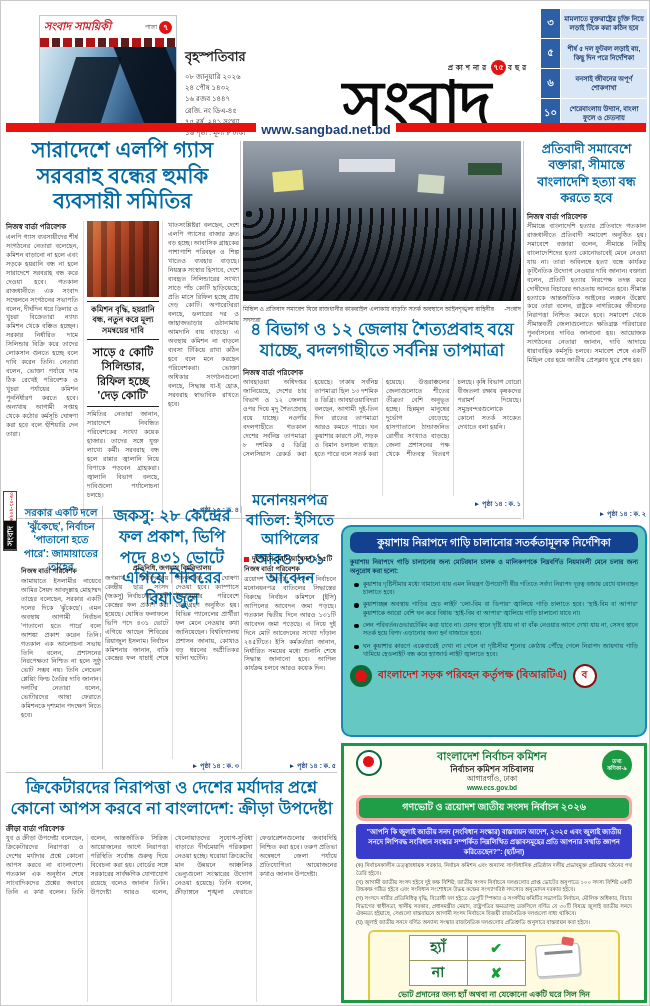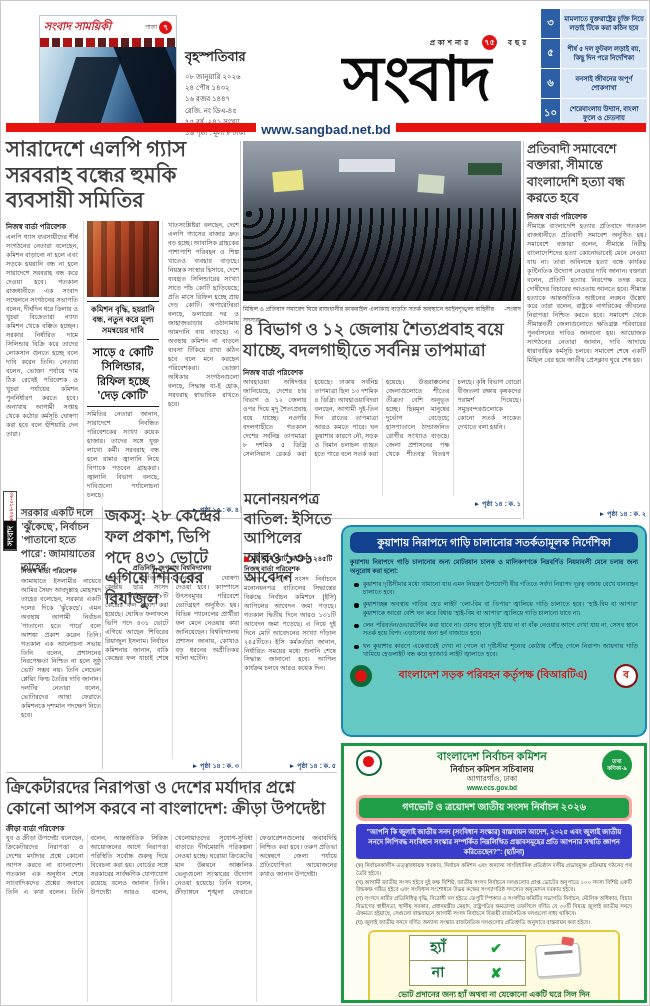--- a/index.html
+++ b/index.html
@@ -2,21 +2,21 @@
 <html><head>
 <meta charset="utf-8">
 <style>
   * { margin:0; padding:0; box-sizing:border-box; }
   body { background:#9a9a9a; font-family:"Liberation Sans", sans-serif; }
   .page { position:relative; width:650px; height:1006px; background:#fff; margin:0 auto;
           overflow:hidden; border:1px solid #c9c9c9; }
   .abs { position:absolute; }
   .small { font-size:6.3px; line-height:1.42; text-align:justify; color:#2a2a2a; overflow:hidden; }
   .byline { font-size:7px; font-weight:bold; color:#111; }
-  .hl { font-family:Liberation Serif, serif; font-weight:800; color:#404040; text-align:left; }
+  .hl { font-family:Liberation Sans, sans-serif; font-weight:800; color:#0369a1; text-align:center; }
   .jump { font-size:6.5px; font-weight:bold; color:#13407e; }
   .vline { position:absolute; width:1px; background:#c8c8c8; }
   .hline { position:absolute; height:1px; background:#c8c8c8; }
 
   
   .promo { left:38px; top:14px; width:138px; height:116px; border:1px solid #b9cad6; }
   .promo-head { height:22px; background:#fff; display:flex; align-items:center; justify-content:space-between; padding:0 4px; }
   .promo-title { color:#c8202a; font-weight:bold; font-style:italic; font-size:11px; }
   .promo-badge { display:flex; align-items:center; gap:2px; font-size:6px; color:#444; }
   .promo-badge .num { width:13px; height:13px; border-radius:50%; background:#e01212; color:#fff;
@@ -25,21 +25,21 @@
   .promo-art { height:83px; position:relative; background:linear-gradient(108deg,#d5e7f0 0%,#9cc0d8 26%,#5d8cb4 48%,#27507a 72%,#102b47 100%); overflow:hidden; }
   .promo-art::before { content:""; position:absolute; left:18%; top:12%; width:34%; height:90%;
                        background:#0b1624; transform:skewX(-18deg); opacity:.85; }
   .promo-art::after { content:""; position:absolute; right:-6%; top:-10%; width:38%; height:130%;
                       background:#09111c; transform:skewX(22deg); opacity:.9; }
   .dateblock { left:184px; top:46px; width:106px; color:#222; }
   .dateblock .day { font-size:13px; font-weight:bold; margin-bottom:3px; }
   .dateblock .ln { font-size:7px; line-height:1.6; }
   .logo { left:292px; top:34px; width:246px; }
   .tagline { text-align:right; padding-right:10px; font-size:7px; font-weight:bold; color:#111;
-             letter-spacing:3px; display:flex; justify-content:flex-end; align-items:center; gap:11px; }
+             letter-spacing:3px; display:flex; justify-content:flex-end; align-items:center; gap:2px;margin-top:25px; }
   .tagline .circ { width:15px; height:15px; border-radius:50%; background:#e01212; color:#fff;
                    letter-spacing:0; font-size:8px; display:flex; align-items:center; justify-content:center; }
   .logo-title { font-family:"Liberation Serif", serif; font-size:62px; line-height:.95; font-weight:900;
                 color:#0a0a0a; text-align:center; letter-spacing:-2px; }
   .idx { left:540px; top:8px; width:106px; display:flex; flex-direction:column; gap:1px; }
   .idx-row { display:flex; gap:1px; min-height:29px; cursor:pointer; }
   .idx-num { width:19px; background:#2c5fa5; color:#fff; font-size:10px; font-weight:bold;
              display:flex; align-items:center; justify-content:center; }
   .idx-txt { flex:1; background:#d9e6f5; color:#16396d; font-size:6.6px; font-weight:bold;
              display:flex; align-items:center; justify-content:center; text-align:center; padding:2px 3px; line-height:1.35; }
@@ -98,21 +98,21 @@
   .brta { left:340px; top:524px; width:306px; height:212px; background:#66c8c3; border:2px solid #1787b8;
           border-radius:10px; padding:5px 7px; overflow:hidden; }
   .brta-title { background:#12418f; color:#fff; border-radius:7px; text-align:center; font-weight:bold;
                 font-size:10.5px; padding:4px 6px; line-height:1.25; }
   .brta-intro { margin-top:5px; font-size:6.3px; font-weight:bold; color:#092d62; text-align:justify; line-height:1.4; }
   .brta-bullets { margin:4px 0 0 4px; list-style:none; }
   .brta-bullets li { position:relative; padding-left:9px; font-size:6.2px; line-height:1.38; color:#09264f;
                      text-align:justify; margin-bottom:3.5px; }
   .brta-bullets li::before { content:""; position:absolute; left:0; top:3px; width:4.5px; height:4.5px;
                              border-radius:50%; background:#000; }
-  .brta-footer { display:flex; align-items:center; justify-content:space-between; gap:14px; margin-top:5px; }
+  .brta-footer { display:flex; align-items:center; justify-content:flex-start; gap:6px; margin-top:5px; }
   .flag { width:22px; height:22px; border-radius:50%; background:#0c6a38; position:relative; }
   .flag::after { content:""; position:absolute; left:5px; top:5px; width:12px; height:12px; border-radius:50%; background:#e01212; }
   .brta-org { color:#d41212; font-weight:bold; font-size:10.5px; }
   .brta-logo { width:24px; height:24px; border-radius:50%; background:#fff; border:2px solid #8a1010;
                display:flex; align-items:center; justify-content:center; color:#c01212; font-size:10px; font-weight:bold; }
 
   
   .ec { left:340px; top:742px; width:306px; height:260px; background:#fefdf4; border:3px solid #1b9a43; padding:4px 12px; overflow:hidden; }
   .ec-head { display:flex; align-items:flex-start; gap:6px; }
   .ec-logo { width:26px; height:26px; border-radius:50%; border:2px solid #0c6a38; background:#fff; position:relative; flex:0 0 auto; }

